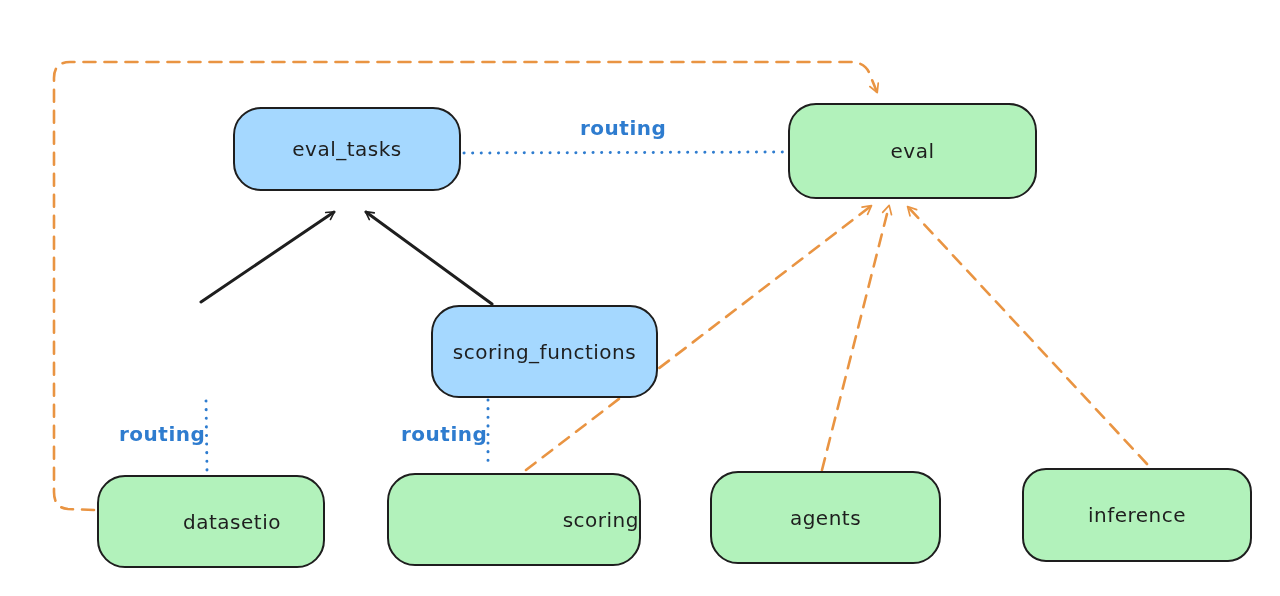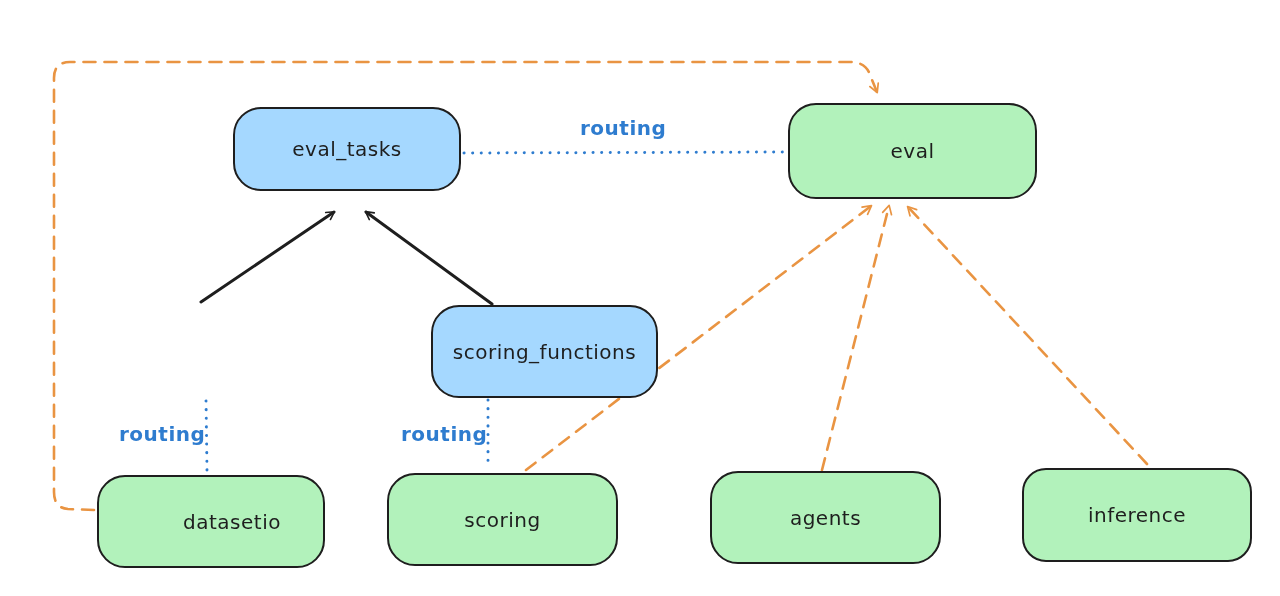--- a/index.html
+++ b/index.html
@@ -104,21 +104,21 @@
 
 
   <div class="node blue" style="left:383px; top:305px; width:227px; height:93px;margin-left:48px;">
     <span>scoring_functions</span>
   </div>
 
   <div class="node green" style="left:97px; top:475px; width:228px; height:93px;padding-left:42px;">
     <span>datasetio</span>
   </div>
 
-  <div class="node green" style="left:387px; top:473px; width:231px; height:93px;">
+  <div class="node green" style="left:387px; top:473px; width:254px; height:93px;justify-content:flex-end;">
     <span>scoring</span>
   </div>
 
   <div class="node green" style="left:710px; top:471px; width:231px; height:93px;text-align:center;">
     <span>agents</span>
   </div>
 
   <div class="node green" style="left:1022px; top:468px; width:230px; height:94px;border-radius:24px;">
     <span>inference</span>
   </div>

